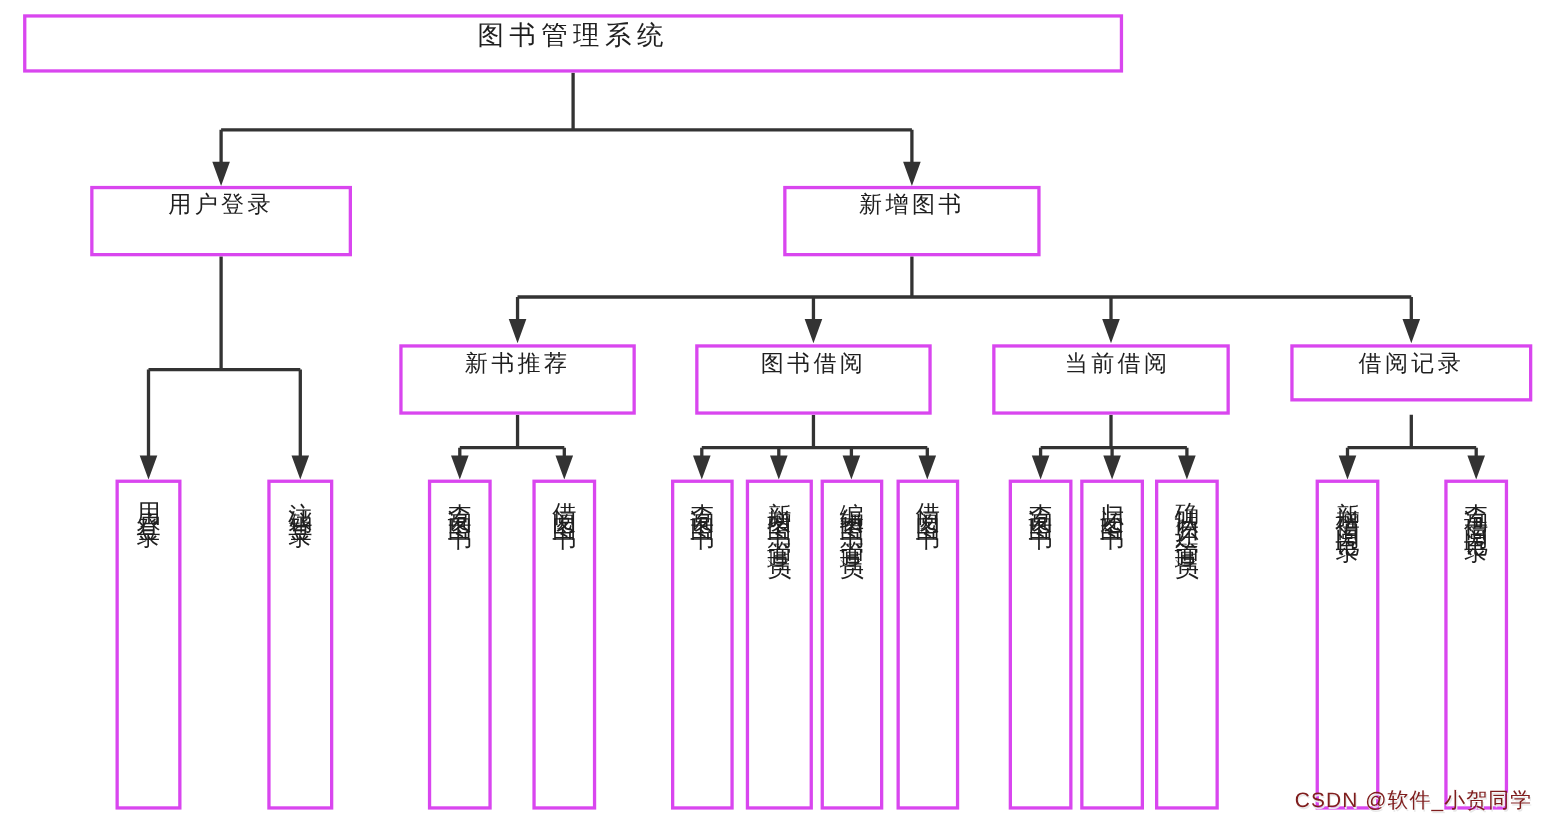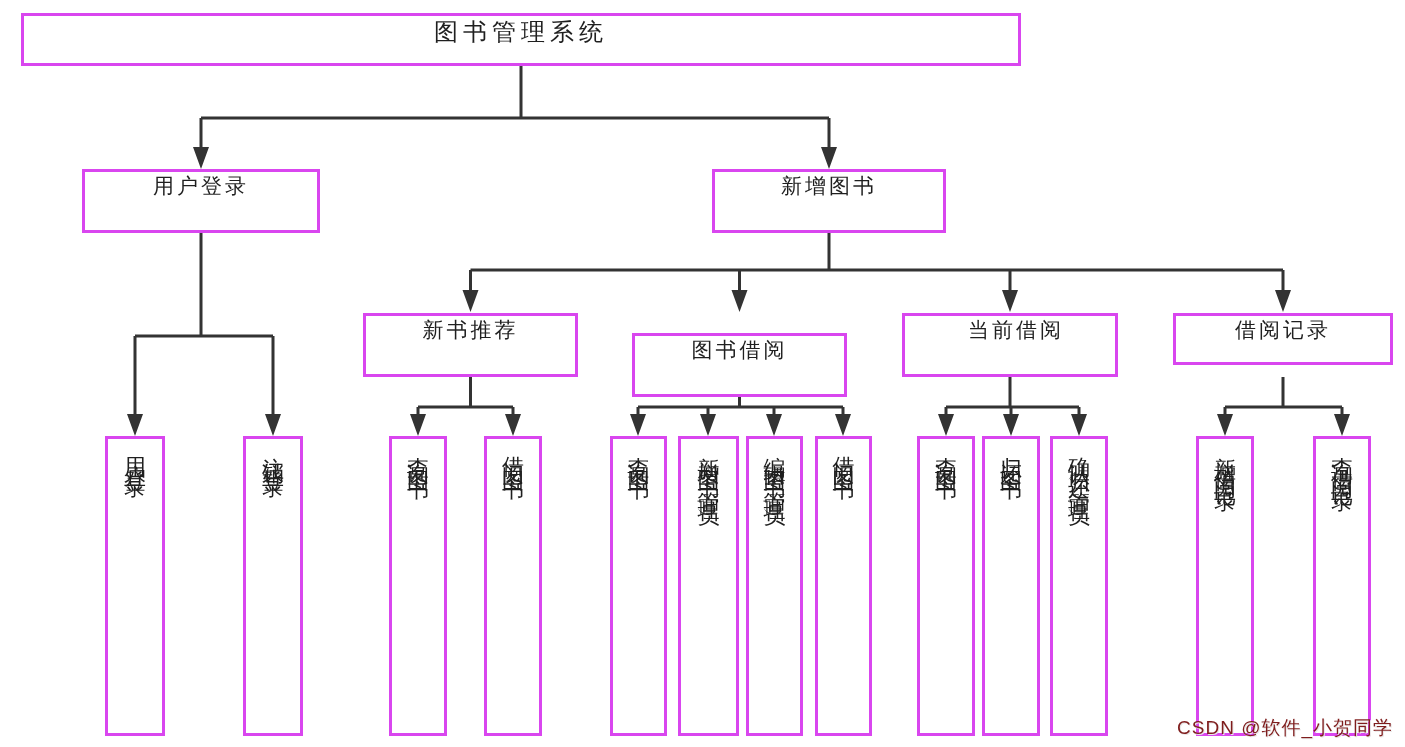--- a/index.html
+++ b/index.html
@@ -107,21 +107,21 @@
   <div class="node node-h" style="left:82px; top:169px; width:238px; height:64px;">
     <span class="label">用户登录</span>
   </div>
   <div class="node node-h" style="left:712px; top:169px; width:234px; height:64px;">
     <span class="label">新增图书</span>
   </div>
 
   <div class="node node-h" style="left:363px; top:313px; width:215px; height:64px;">
     <span class="label">新书推荐</span>
   </div>
-  <div class="node node-h" style="left:632px; top:313px; width:215px; height:64px;margin-top:20px;">
+  <div class="node node-h" style="left:632px; top:313px; width:215px; height:64px;">
     <span class="label">图书借阅</span>
   </div>
   <div class="node node-h" style="left:902px; top:313px; width:216px; height:64px;padding-left:12px;">
     <span class="label">当前借阅</span>
   </div>
   <div class="node node-h" style="left:1173px; top:313px; width:220px; height:52px;">
     <span class="label">借阅记录</span>
   </div>
 
   <div class="node node-v" style="left:105px; top:436px; width:60px; height:300px;">

